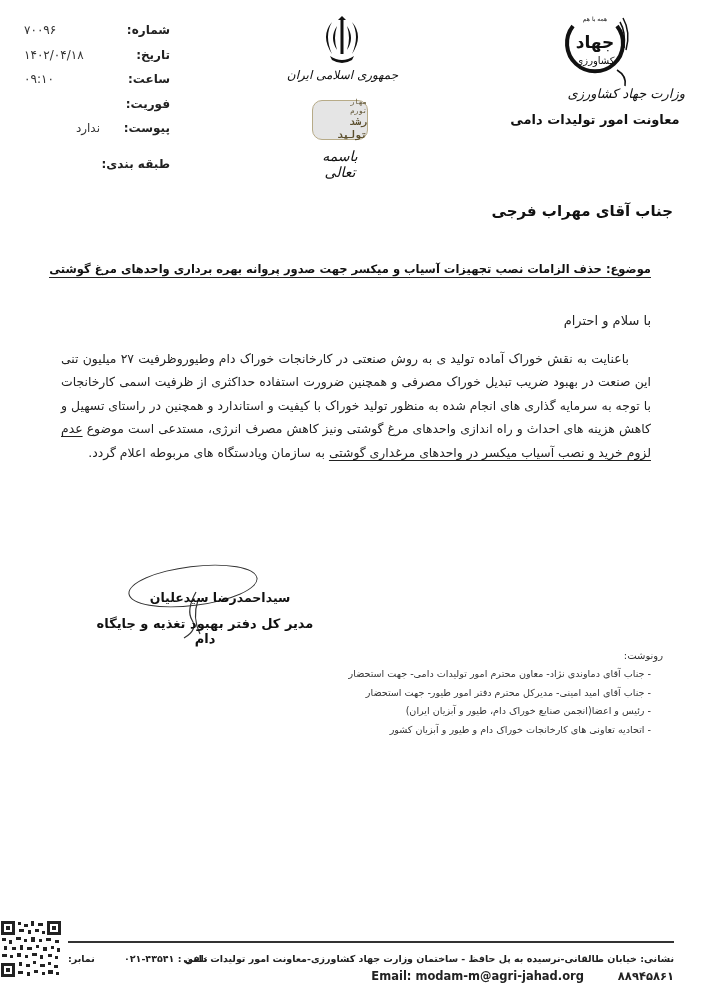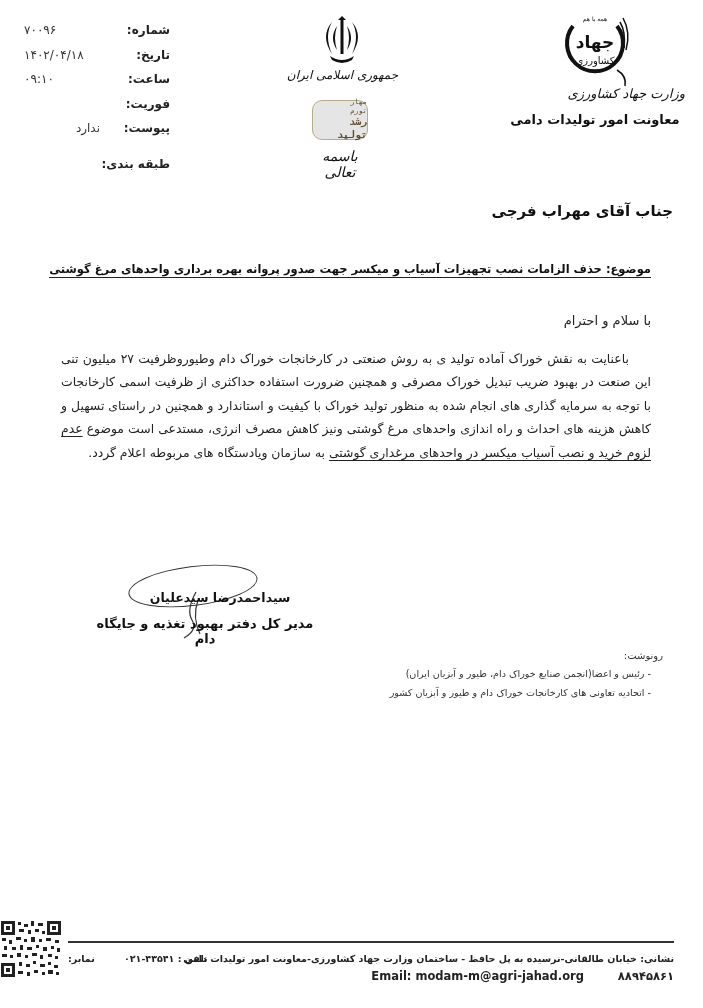--- a/index.html
+++ b/index.html
@@ -199,20 +199,22 @@
 
 <div class="abs sig-oval"></div>
 <svg class="abs sig-stroke" viewBox="0 0 30 50">
   <path d="M18 2 Q8 20 14 30 Q20 40 6 48 M20 10 Q14 28 22 44" fill="none" stroke="#333" stroke-width="1.2"></path>
 </svg>
 <div class="abs signer-name">سیداحمدرضا سیدعلیان</div>
 <div class="abs signer-title">مدیر کل دفتر بهبود تغذیه و جایگاه دام</div>
 
 <div class="abs cc-title">رونوشت:</div>
 <ul class="abs cc-list">
+  <li>- جناب آقای دماوندی نژاد- معاون محترم امور تولیدات دامی- جهت استحضار</li>
+  <li>- جناب آقای امید امینی- مدیرکل محترم دفتر امور طیور- جهت استحضار</li>
   <li>- رئیس و اعضا(انجمن صنایع خوراک دام، طیور و آبزیان ایران)</li>
   <li>- اتحادیه تعاونی های کارخانجات خوراک دام و طیور و آبزیان کشور</li>
 </ul>
 
 <div class="abs qr">
   <svg width="62" height="58" viewBox="0 0 62 58">
     <rect width="62" height="58" fill="#fff"></rect>
     <g fill="#222">
       <rect x="1" y="1" width="14" height="14"></rect>
         <rect x="4" y="4" width="8" height="8" fill="#fff"></rect>

